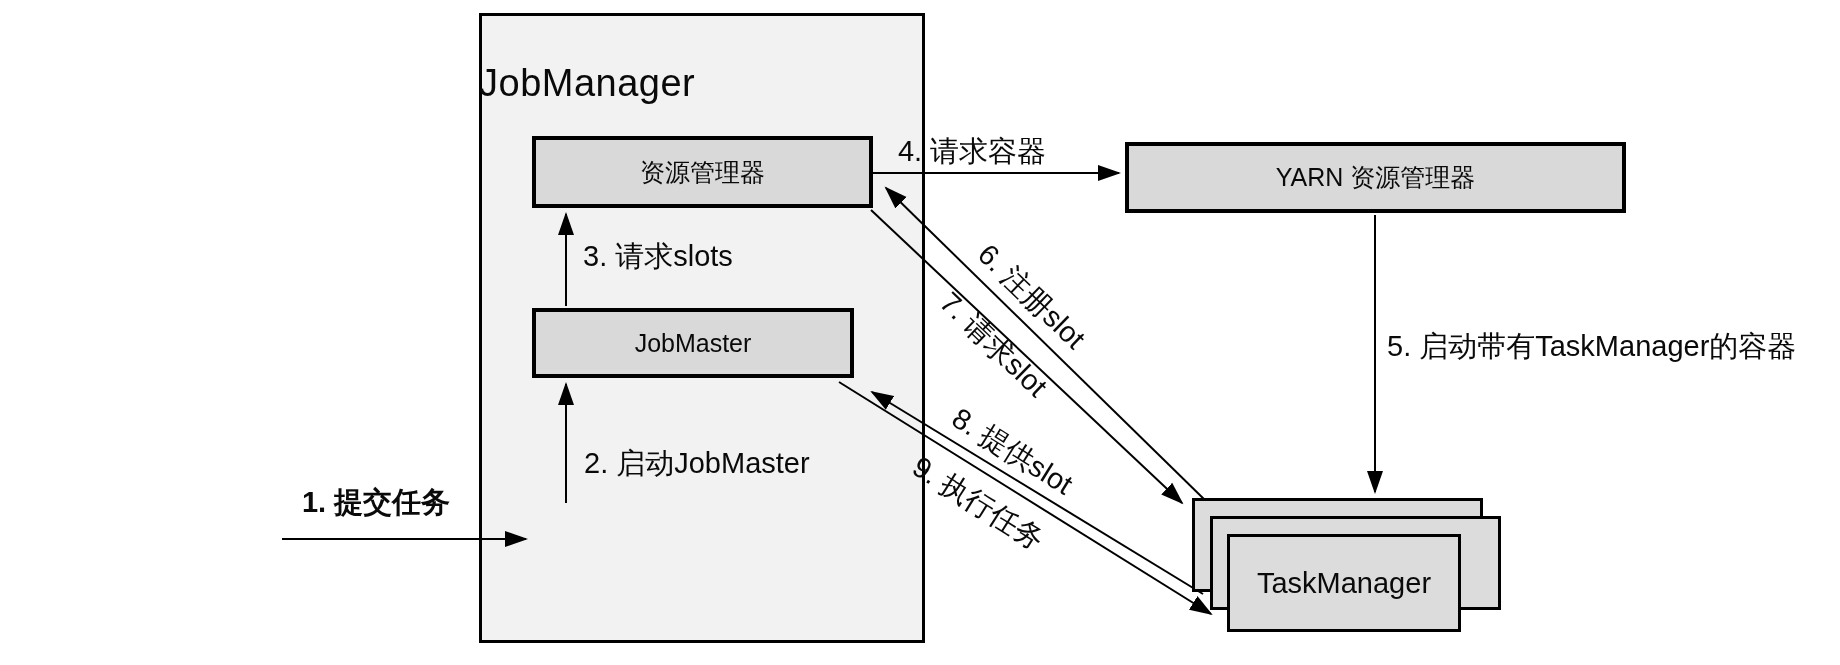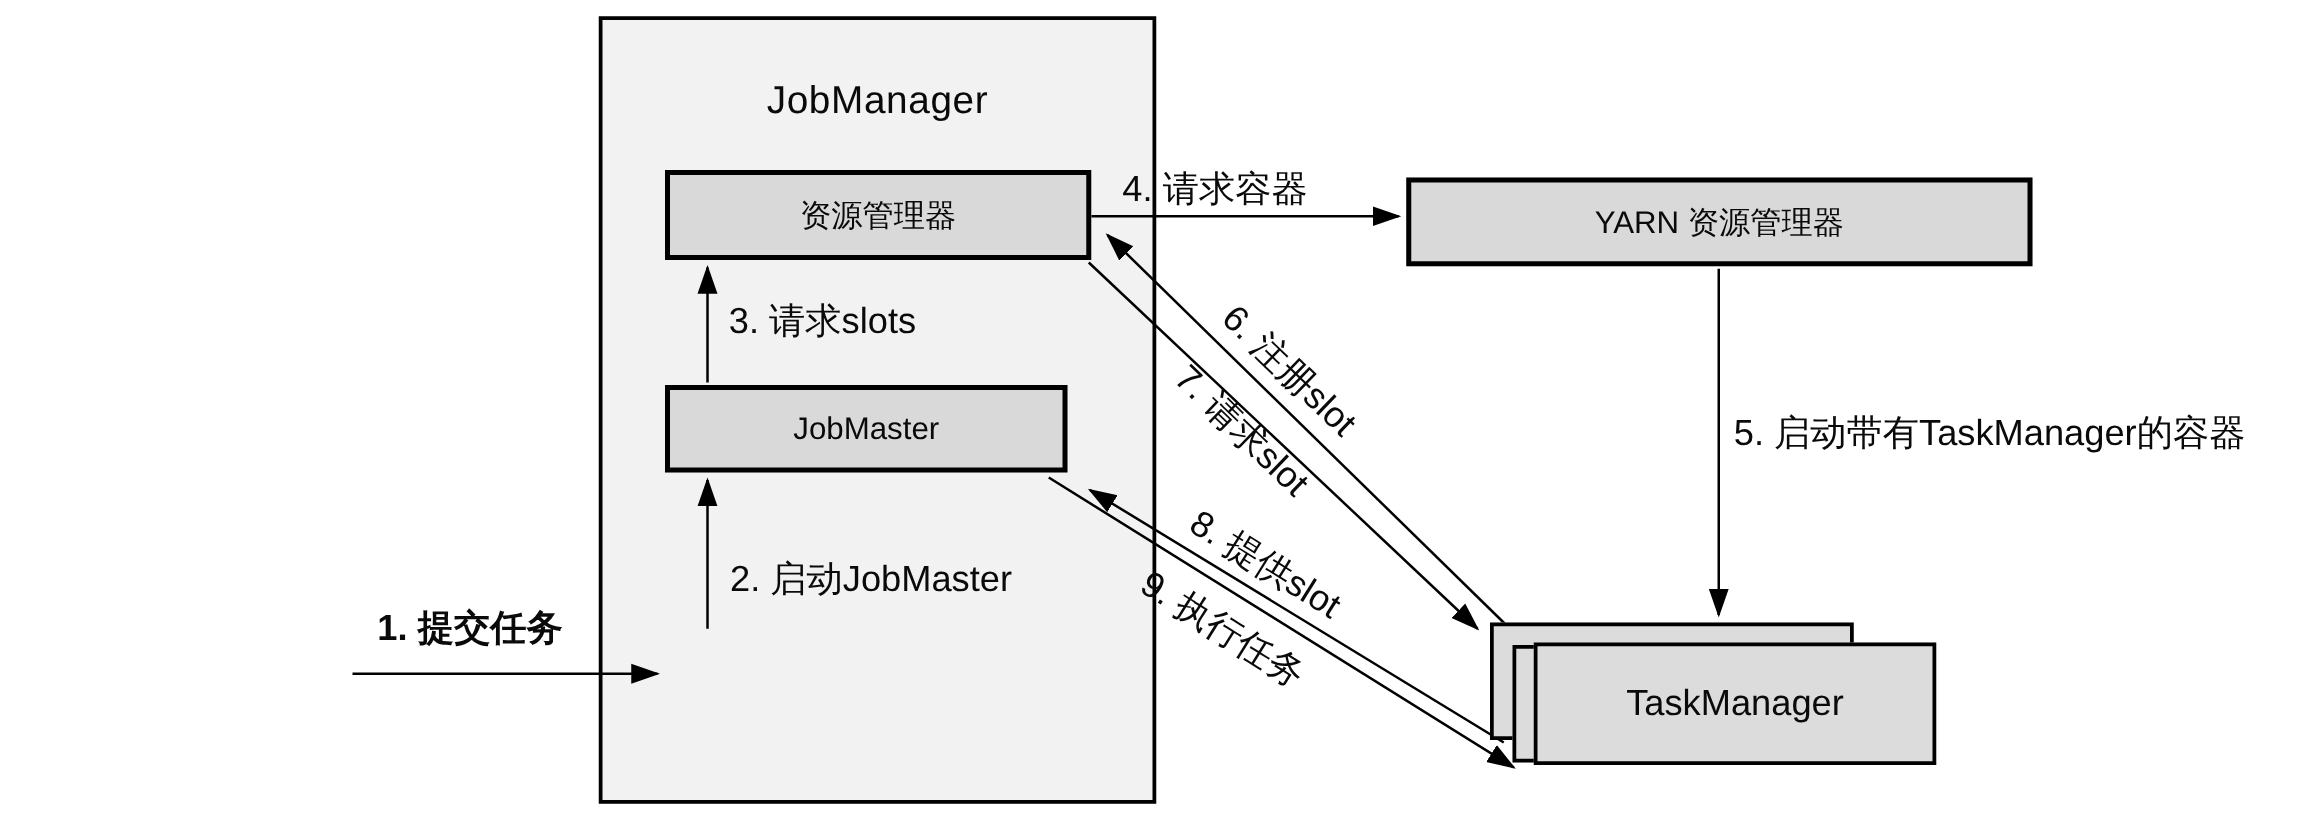--- a/index.html
+++ b/index.html
@@ -7,42 +7,42 @@
     position:relative; width:1840px; height:665px; background:#ffffff;
     font-family:"Liberation Sans","DejaVu Sans",sans-serif; color:#0a0a0a;
     overflow:hidden;
   }
   
   .jm-container {
     position:absolute; left:479px; top:13px; width:446px; height:630px;
     background:#f2f2f2; border:3px solid #000; box-sizing:border-box;
   }
   .jm-title {
-    position:absolute; left:479px; top:62px; width:446px; text-align:center;
-    font-size:31px; letter-spacing:0.5px;
+    position:absolute; left:479px; top:62px; width:446px; 
+    font-size:38px; letter-spacing:0.5px;
   }
   
   .node {
     position:absolute; background:#d9d9d9; border:4px solid #000;
     box-sizing:border-box; display:flex; align-items:center; justify-content:center;
     font-size:25px; white-space:nowrap;
   }
   .node-rm        { left:532px;  top:136px; width:341px; height:72px; }
   .node-jobmaster { left:532px;  top:308px; width:322px; height:70px; }
   .node-dispatcher{ left:532px;  top:505px; width:341px; height:70px; }
   .node-client    { left:27px;   top:503px; width:255px; height:72px; }
   .node-yarn      { left:1125px; top:142px; width:501px; height:71px; }
   
   .tm-box {
     position:absolute; background:#dcdcdc; border:3px solid #000;
     box-sizing:border-box;
   }
   .tm-back   { left:1192px; top:498px; width:291px; height:94px; }
   .tm-middle { left:1210px; top:516px; width:291px; height:94px; }
-  .tm-front  { left:1227px; top:514px; width:322px; height:98px;
+  .tm-front  { left:1227px; top:534px; width:234px; height:98px;
                display:flex; align-items:center; justify-content:center;
                font-size:29px; }
   
   svg.arrows { position:absolute; left:0; top:0; width:1840px; height:665px; }
   svg.arrows line { stroke:#000; stroke-width:2; }
   
   .lbl { position:absolute; font-size:29px; white-space:nowrap; }
   .centered { transform:translate(-50%,-50%); }
   .lefty    { transform:translateY(-50%); }
   .lbl-1 { left:376px;  top:503px;font-weight:bold; }

